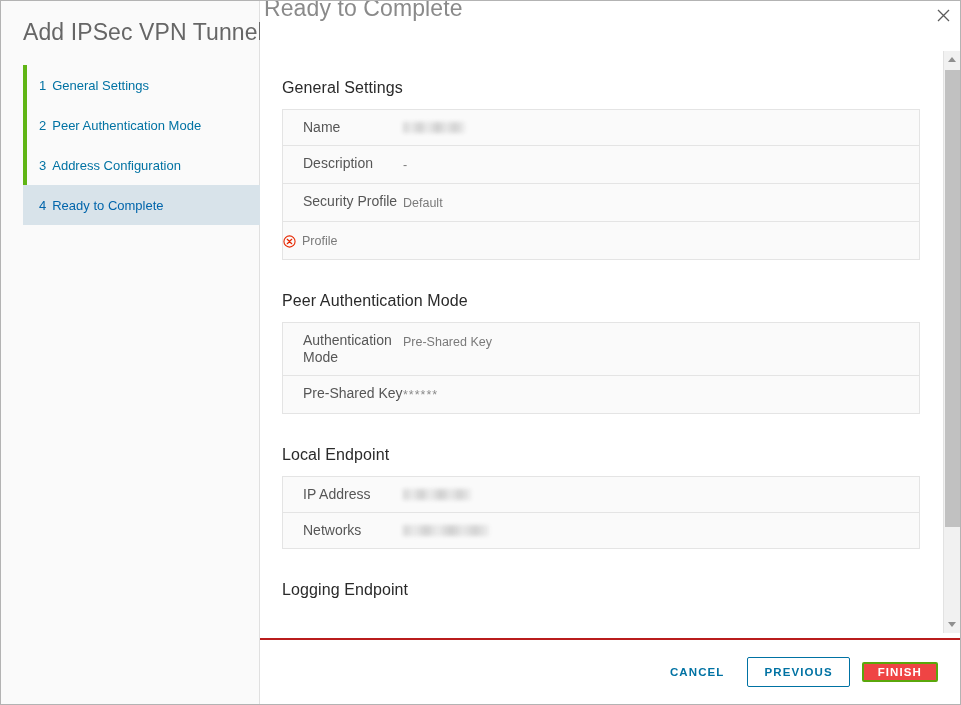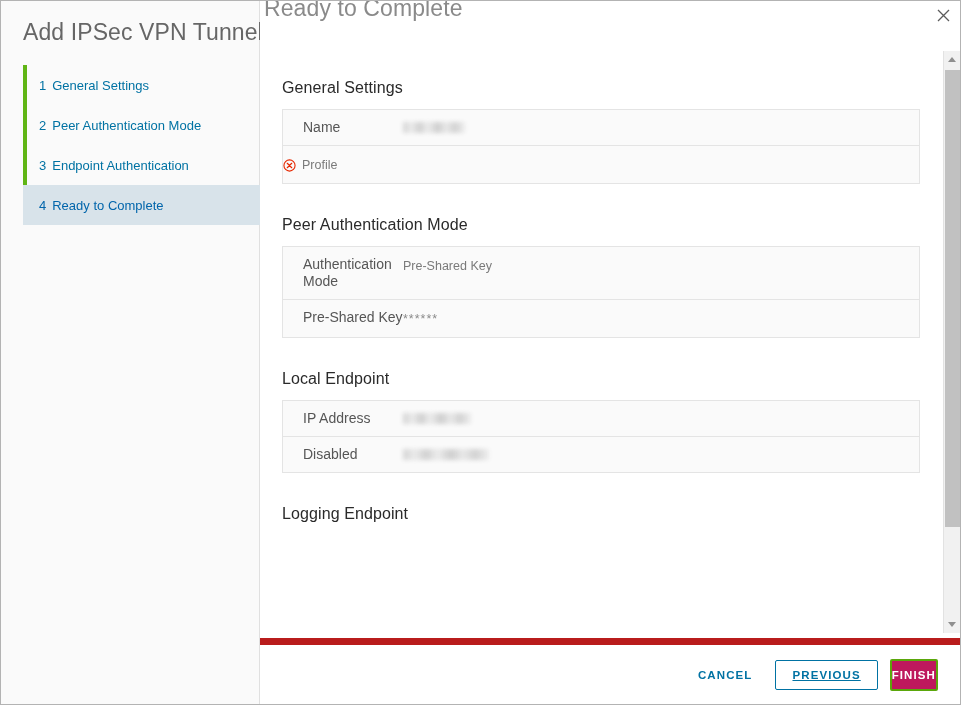--- a/index.html
+++ b/index.html
@@ -242,21 +242,21 @@
   }
 
   
   .footer {
     position: absolute;
     left: 259px;
     right: 0;
     bottom: 0;
     height: 66px;
     background: #ffffff;
-    border-top: 7px solid #b91c1c;
+    border-top: 2px solid #b91c1c;
     display: flex;
     align-items: center;
     justify-content: flex-end;
     padding-right: 22px;
   }
 
   .btn {
     font-family: "Liberation Sans", sans-serif;
     font-size: 11.5px;
     letter-spacing: 1.1px;
@@ -277,29 +277,28 @@
     padding: 0 10px;
     margin-right: 12px;
   }
 
   .btn-outline {
     background: #ffffff;
     border: 1px solid #0072a3;
     color: #0072a3;
     padding: 0 16px;
     margin-right: 12px;
-    text-decoration: underline;
   }
 
   .btn-primary {
-    background: #be185d;
+    background: #ef4444;
     border: 2px solid #5aa70b;
     color: #ffffff;
-    padding: 0 0;
-    height: 32px;
+    padding: 0 14px;
+    height: 20px;
   }
 
   
   .close-btn {
     position: absolute;
     right: 6px;
     top: 3px;
     width: 22px;
     height: 22px;
     display: flex;
@@ -331,21 +330,21 @@
         <span>General Settings</span>
       </div>
 
       <div class="step">
         <span class="num">2</span>
         <span>Peer Authentication Mode</span>
       </div>
 
       <div class="step">
         <span class="num">3</span>
-        <span>Endpoint Authentication</span>
+        <span>Address Configuration</span>
       </div>
 
       <div class="step active">
         <span class="num">4</span>
         <span>Ready to Complete</span>
       </div>
     </div>
   </div>
 
   <div class="main">
@@ -354,20 +353,28 @@
     <div class="content-scroll">
       <div class="content-inner" id="sections-host">
           <div class="section">
             <div class="section-heading">General Settings</div>
             <div class="kv-table">
               <div class="kv-row">
                 <div class="kv-key">Name</div>
                 <div class="kv-val redacted">
                   <span class="redact w-name"></span>
                 </div>
+              </div>
+              <div class="kv-row">
+                <div class="kv-key">Description</div>
+                <div class="kv-val">-</div>
+              </div>
+              <div class="kv-row">
+                <div class="kv-key">Security Profile</div>
+                <div class="kv-val">Default</div>
               </div>
               <div class="kv-row">
                 <div class="kv-val">
                   <svg class="status-ico" viewBox="0 0 14 14">
                     <circle cx="7" cy="7" r="6" fill="none" stroke="#e62700" stroke-width="1.2"></circle>
                     <path d="M4.6 4.6 L9.4 9.4 M9.4 4.6 L4.6 9.4" fill="none" stroke="#e62700" stroke-width="1.3" stroke-linecap="round"></path>
                   </svg>
                   <span>Profile</span>
                 </div>
               </div>
@@ -391,21 +398,21 @@
           <div class="section">
             <div class="section-heading">Local Endpoint</div>
             <div class="kv-table">
               <div class="kv-row">
                 <div class="kv-key">IP Address</div>
                 <div class="kv-val redacted">
                   <span class="redact w-ip"></span>
                 </div>
               </div>
               <div class="kv-row">
-                <div class="kv-key">Disabled</div>
+                <div class="kv-key">Networks</div>
                 <div class="kv-val redacted">
                   <span class="redact w-net"></span>
                 </div>
               </div>
             </div>
           </div>
           <div class="section">
             <div class="section-heading">Logging Endpoint</div>
           </div>
         </div>

